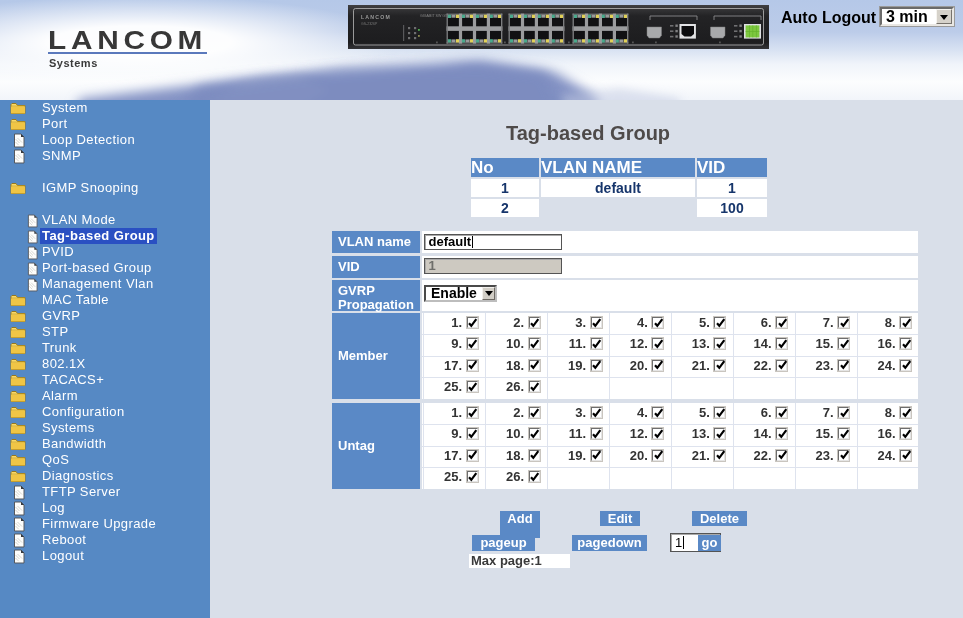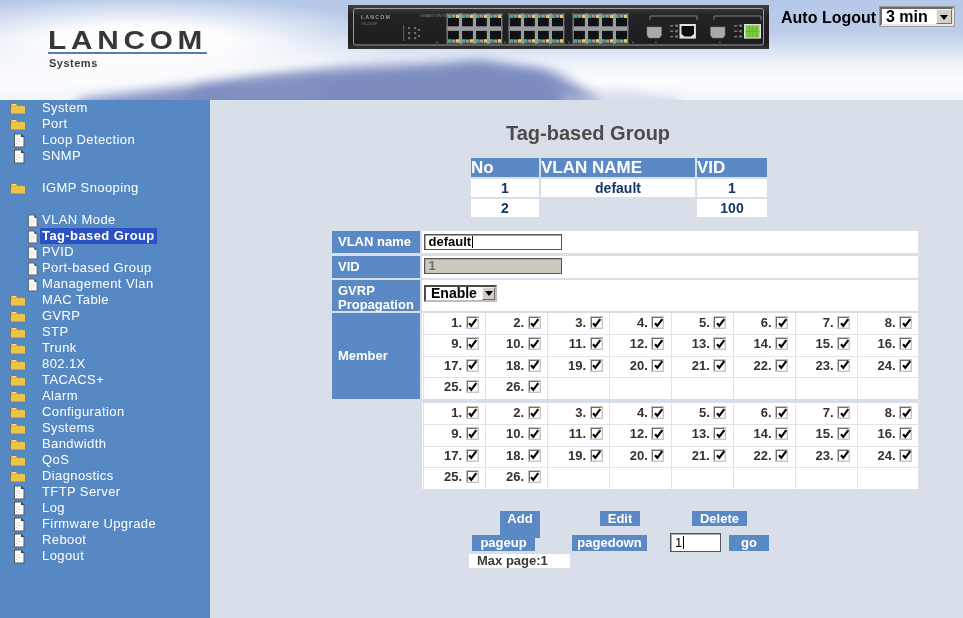--- a/index.html
+++ b/index.html
@@ -598,20 +598,21 @@
         <path d="M2 5.2 L4.3 7.8 L9.3 1.2" fill="none" stroke="#000" stroke-width="2.2"></path>
       </svg>
     </div>
     <div class="gc" style="left:436.2px;top:380.2px;width:26px;text-align:right;line-height:13px">25.</div>
     <div class="cb" style="left:528.6px;top:381.2px">
       <svg width="11" height="11" viewBox="0 0 11 11" style="position:absolute;left:-0.5px;top:-0.5px">
         <path d="M2 5.2 L4.3 7.8 L9.3 1.2" fill="none" stroke="#000" stroke-width="2.2"></path>
       </svg>
     </div>
     <div class="gc" style="left:498.1px;top:380.2px;width:26px;text-align:right;line-height:13px">26.</div>
+    <div class="lbl" style="left:332px;top:403px;width:88px;height:85.5px;padding-top:0;line-height:85.5px">Untag</div>
     <div class="wrow" style="left:422px;top:403px;width:495.5px;height:85.5px"></div>
     <div class="gline" style="left:423.3px;top:403px;width:1px;height:85.5px"></div>
     <div class="gline" style="left:485.2px;top:403px;width:1px;height:85.5px"></div>
     <div class="gline" style="left:547.1px;top:403px;width:1px;height:85.5px"></div>
     <div class="gline" style="left:609.0px;top:403px;width:1px;height:85.5px"></div>
     <div class="gline" style="left:670.9px;top:403px;width:1px;height:85.5px"></div>
     <div class="gline" style="left:732.8px;top:403px;width:1px;height:85.5px"></div>
     <div class="gline" style="left:794.7px;top:403px;width:1px;height:85.5px"></div>
     <div class="gline" style="left:856.6px;top:403px;width:1px;height:85.5px"></div>
     <div class="gline" style="left:422px;top:424.4px;width:495.5px;height:1px"></div>
@@ -775,14 +776,14 @@
     <div class="gc" style="left:498.1px;top:470.2px;width:26px;text-align:right;line-height:13px">26.</div>
     <div class="btn" style="left:500px;top:511px;width:40px;height:27px;line-height:15px">Add</div>
     <div class="btn" style="left:600px;top:511px;width:40px;height:15px;line-height:15px">Edit</div>
     <div class="btn" style="left:692px;top:511px;width:55px;height:15px;line-height:15px">Delete</div>
     <div class="btn" style="left:472px;top:535px;width:63px;height:16px;line-height:16px">pageup</div>
     <div class="btn" style="left:572px;top:535px;width:75px;height:16px;line-height:16px">pagedown</div>
     <div class="tin" style="left:670px;top:533px;width:51px;height:19px">
       <span class="v" style="font-weight:normal;line-height:17px">1</span>
       <span style="position:absolute;left:12px;top:2px;width:1px;height:13px;background:#000"></span>
     </div>
-    <div class="btn" style="left:729px;top:535px;width:40px;height:16px;line-height:16px">go</div>
-    <div class="abs" style="left:469px;top:554px;width:101px;height:14px;background:#fff;font-size:13px;font-weight:bold;color:#3a3a3a;line-height:14px;padding-left:8px">Max page:1</div>
+    <div class="btn" style="left:698px;top:535px;width:23px;height:16px;line-height:16px">go</div>
+    <div class="abs" style="left:469px;top:554px;width:101px;height:14px;background:#fff;font-size:13px;font-weight:bold;color:#3a3a3a;line-height:14px;padding-left:2px">Max page:1</div>
   </div>
 </body></html>

